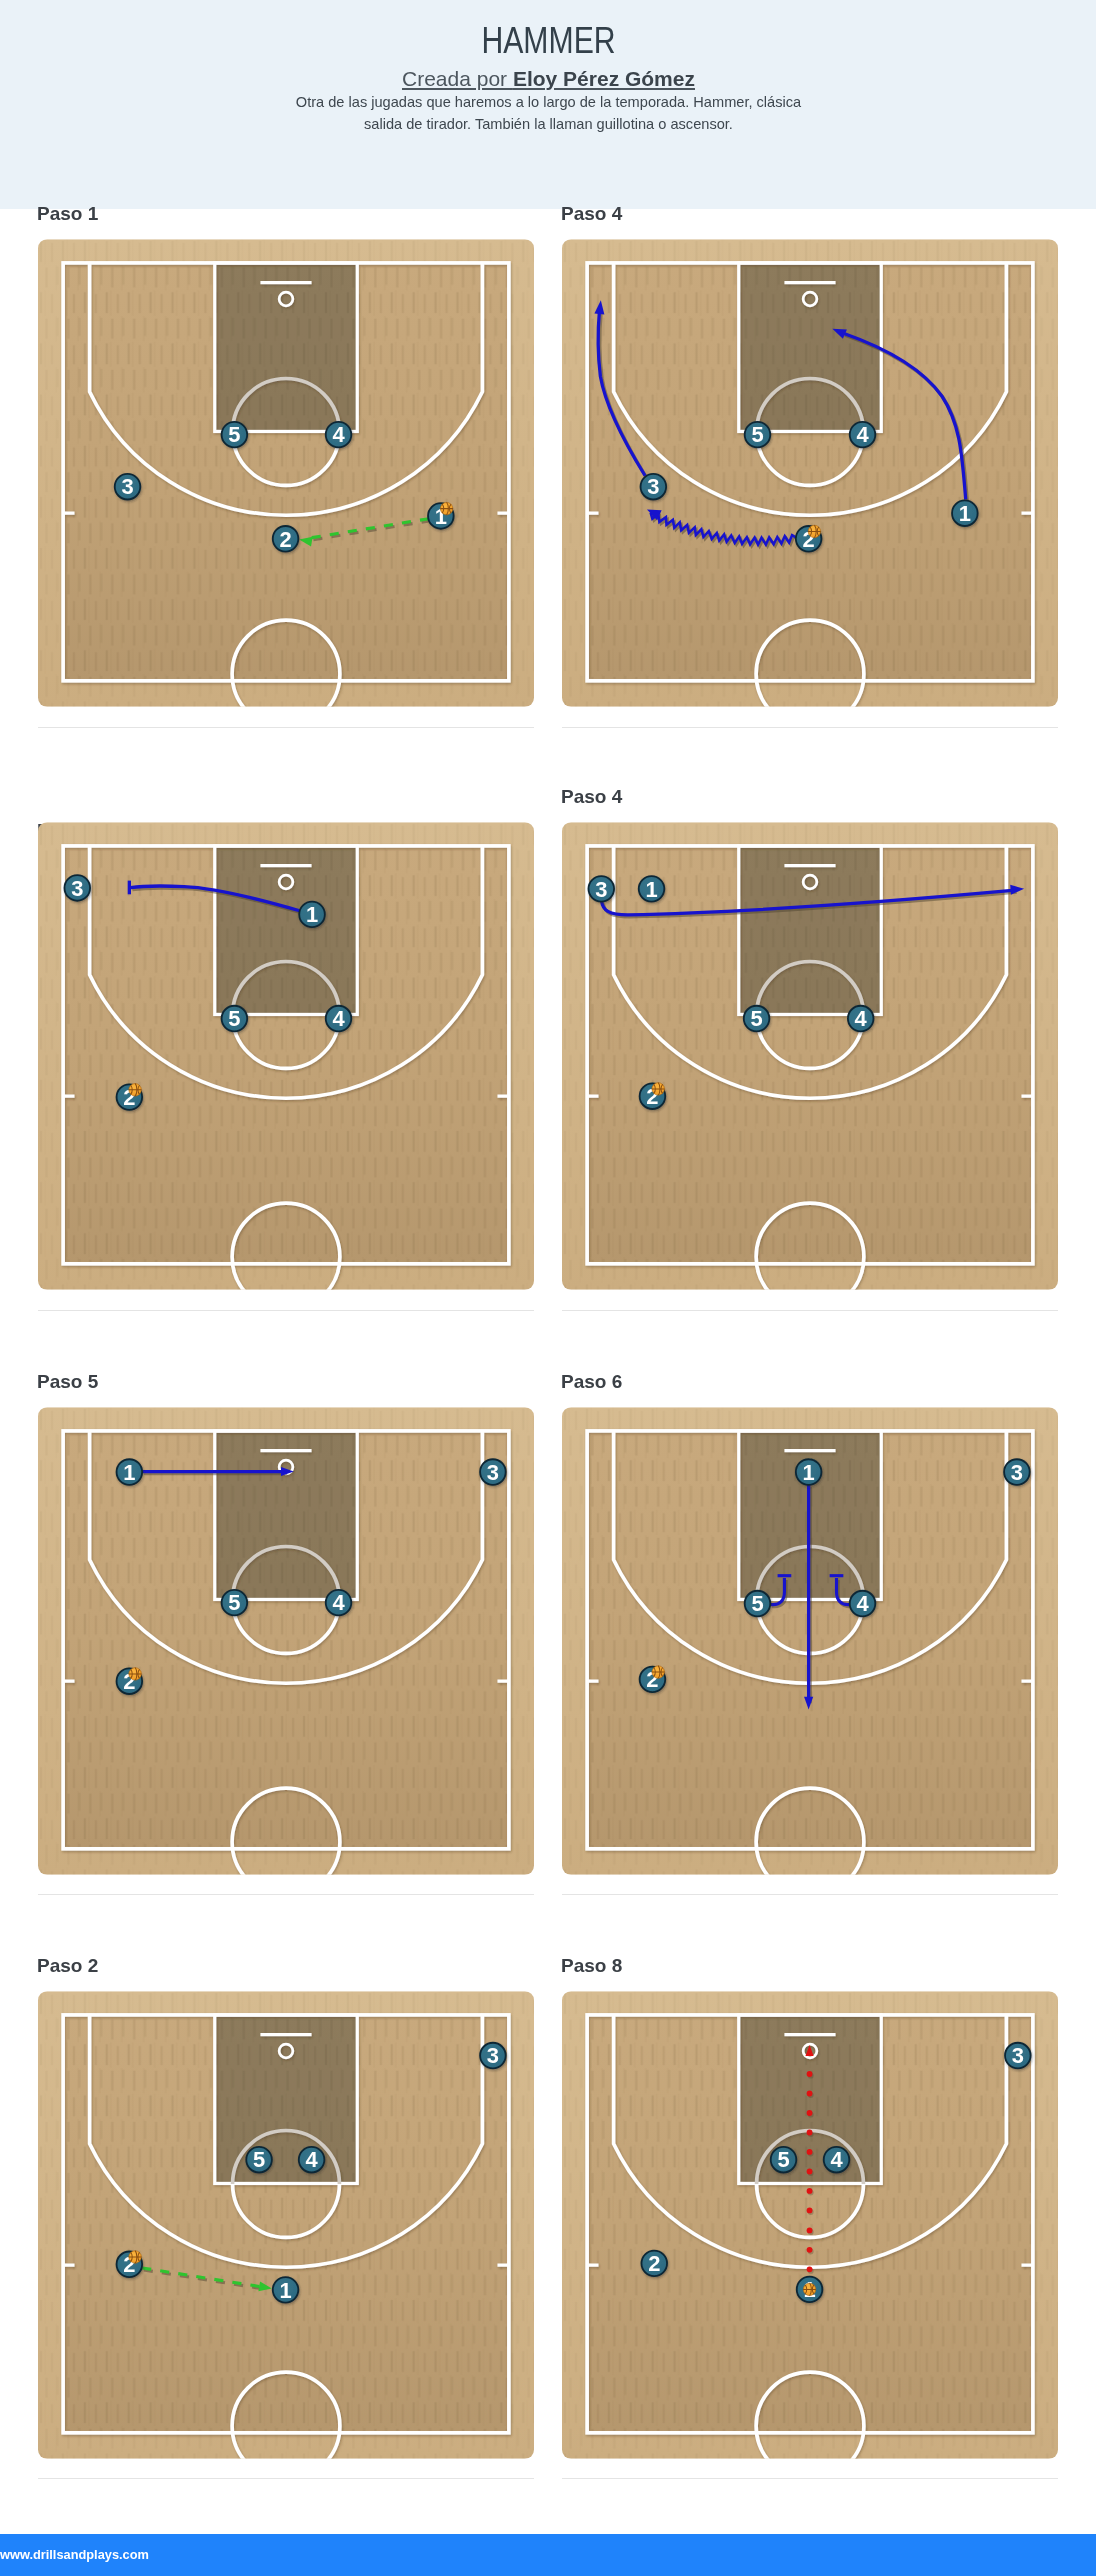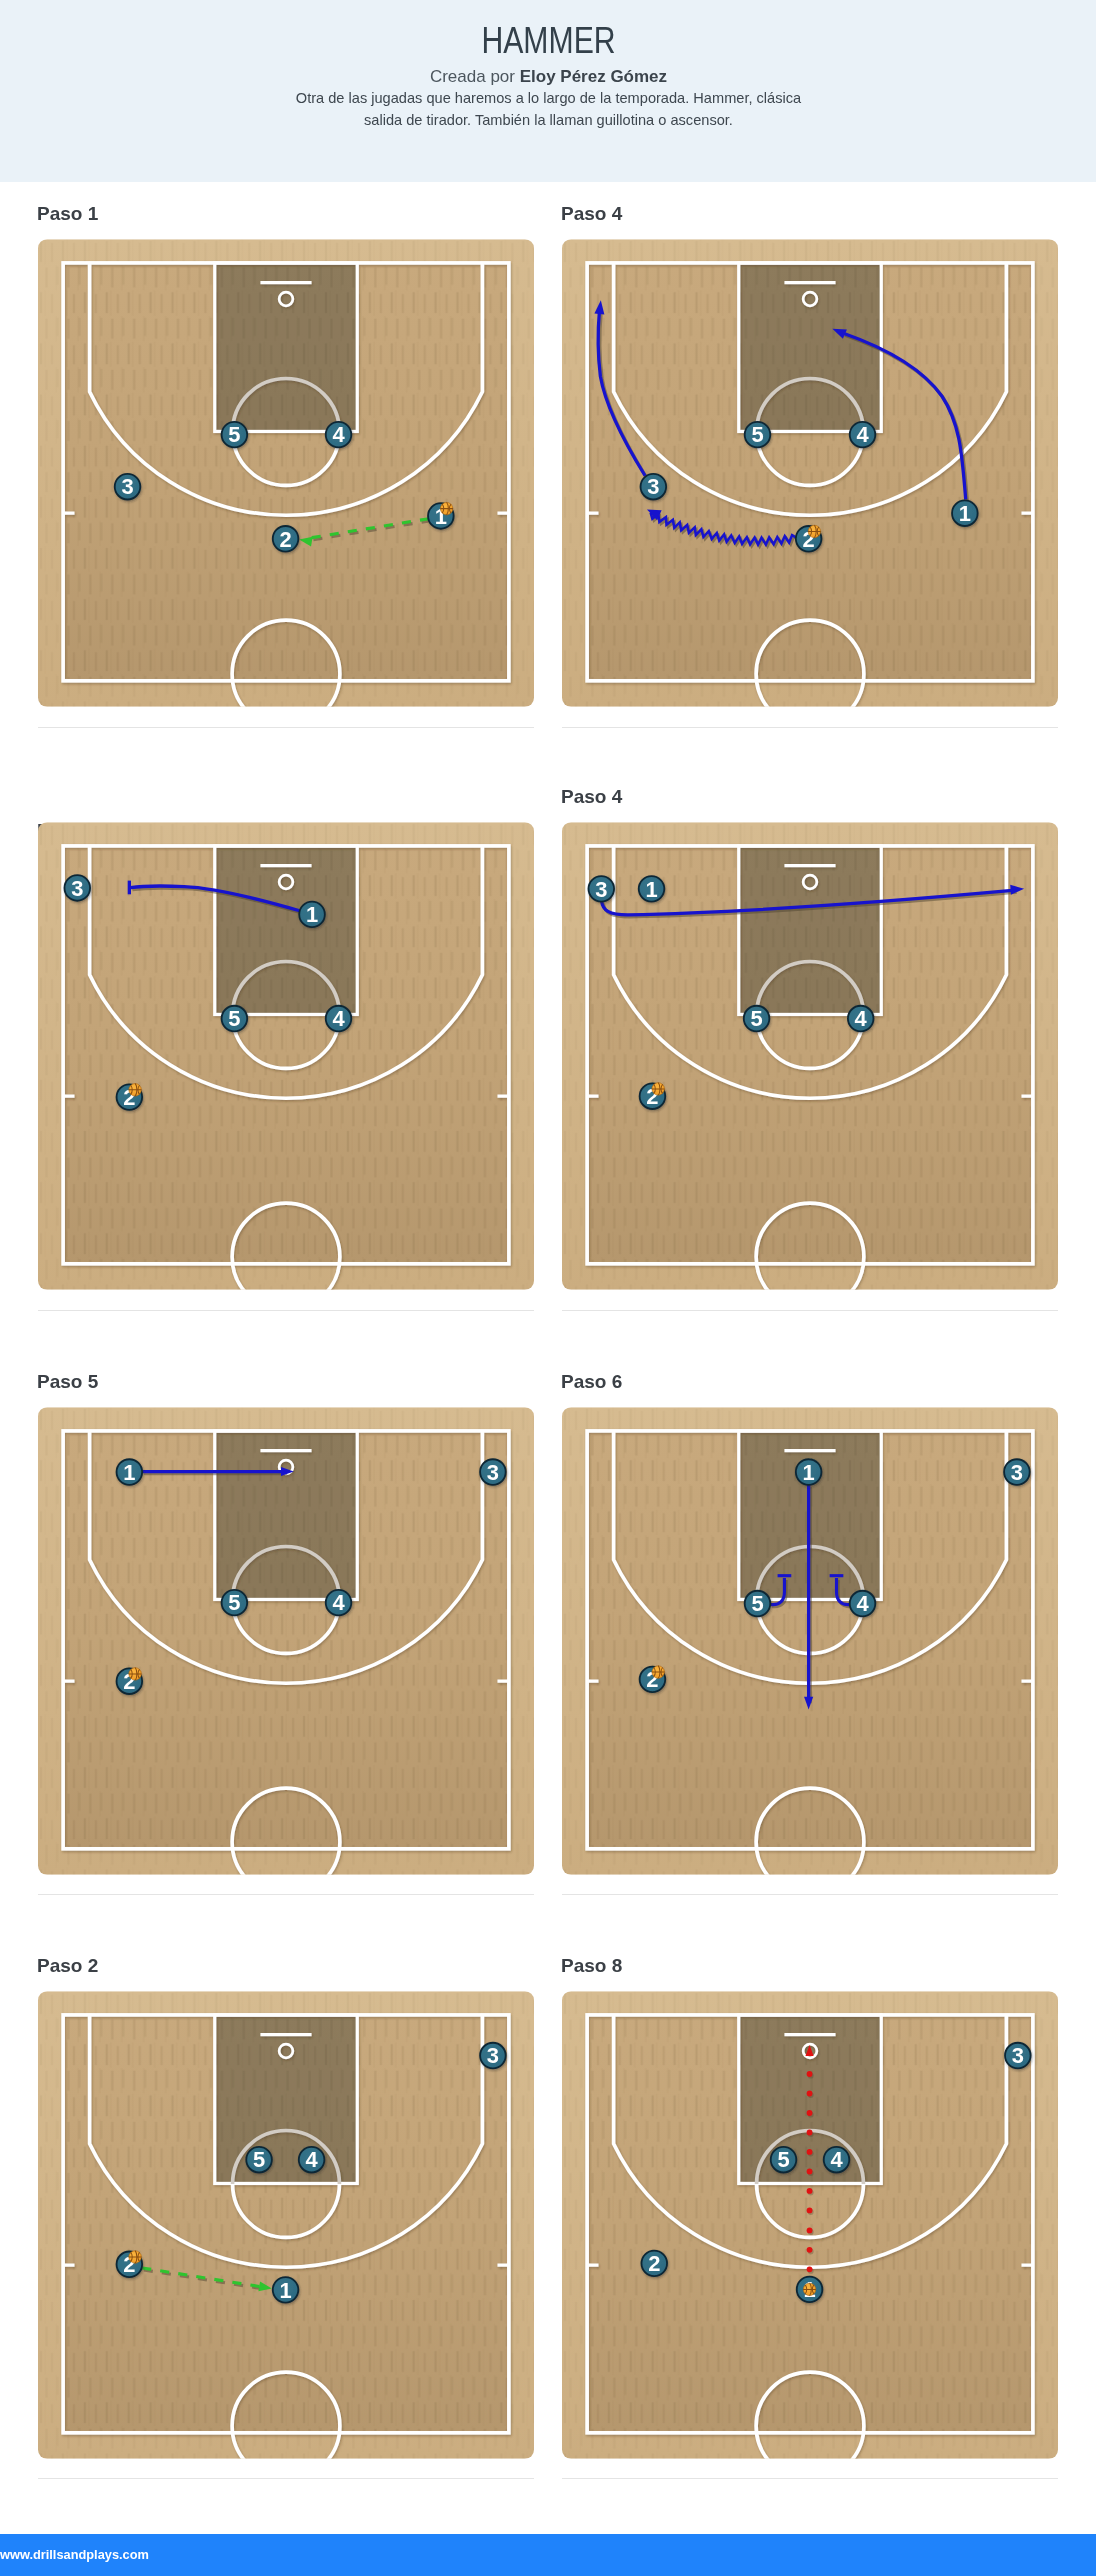--- a/index.html
+++ b/index.html
@@ -1,21 +1,21 @@
 <!DOCTYPE html>
 <html lang="es" style="font-size:14.6px"><head>
 <meta charset="utf-8">
 <title>HAMMER</title>
 <style>
   html,body{margin:0;padding:0;background:#fff;}
   body{font-family:"Liberation Sans",sans-serif;}
   .page{position:relative;width:1097px;height:2576px;overflow:hidden;background:#fff;}
-  .header{position:absolute;left:0;top:0;width:1097px;height:182px;background:#eaf2f8;text-align:center;}
+  .header{position:absolute;left:0;top:0;width:1097px;height:209px;background:#eaf2f8;text-align:center;}
   .title{margin:0;padding-top:20px;font-size:36px;font-weight:400;color:#33404a;transform:scaleX(0.838);transform-origin:50% 50%;}
-  .author{margin-top:4.6px;font-size:17px;color:#4c565e;}
+  .author{margin-top:4.6px;font-size:21px;color:#4c565e;text-decoration:underline;}
   .author b{color:#3b444c;}
   .desc{font-size:14.6px;color:#3e474f;line-height:22.4px;}
   .paso{position:absolute;font-size:19px;font-weight:bold;color:#3b4046;}
   .court{position:absolute;width:496px;height:468px;}
   .sep{position:absolute;height:0.9px;background:#e4e4e4;width:496px;}
   .footer{position:absolute;left:0;top:2534px;width:1097px;height:42px;background:#1f83fb;color:#fff;font-size:12.8px;font-weight:bold;text-align:left;line-height:42px;}
 </style>
 </head>
 <body>
 <div class="page">

